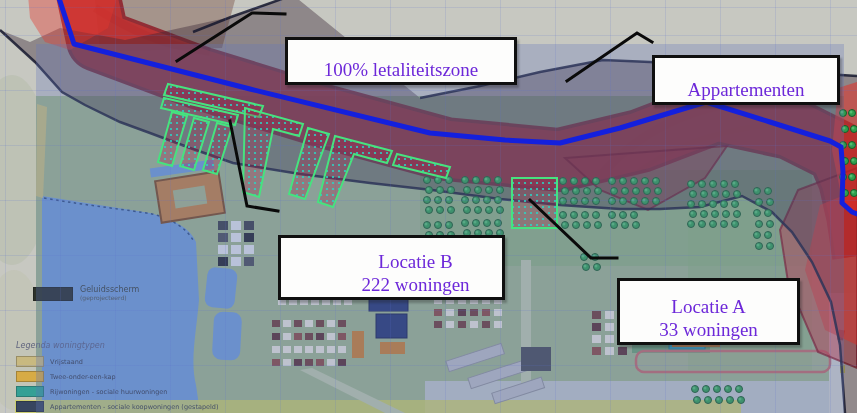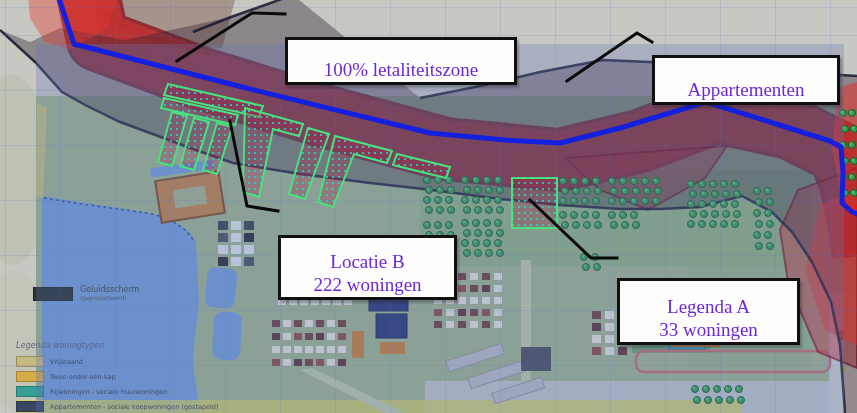--- a/index.html
+++ b/index.html
@@ -604,21 +604,21 @@
       <polyline points="530,200 591,258 617,258"></polyline>
     </g>
   </svg>
 
   <div class="callout" style="left:285px;top:5px;width:226px;height:42px;">
     <div class="t">100% letaliteitszone</div>
   </div>
   <div class="callout" style="left:652px;top:23px;width:182px;height:44px;">
     <div class="t">Appartementen</div>
   </div>
-  <div class="callout" style="left:278px;top:203px;width:173px;height:59px;">
+  <div class="callout" style="left:278px;top:203px;width:173px;height:59px;padding-left:48px;">
     <div class="t">Locatie B</div>
     <div class="t">222 woningen</div>
   </div>
   <div class="callout" style="left:617px;top:246px;width:177px;height:61px;">
-    <div class="t">Legenda A</div>
+    <div class="t">Locatie A</div>
     <div class="t">33 woningen</div>
   </div>
 </div>
 
 </body></html>

